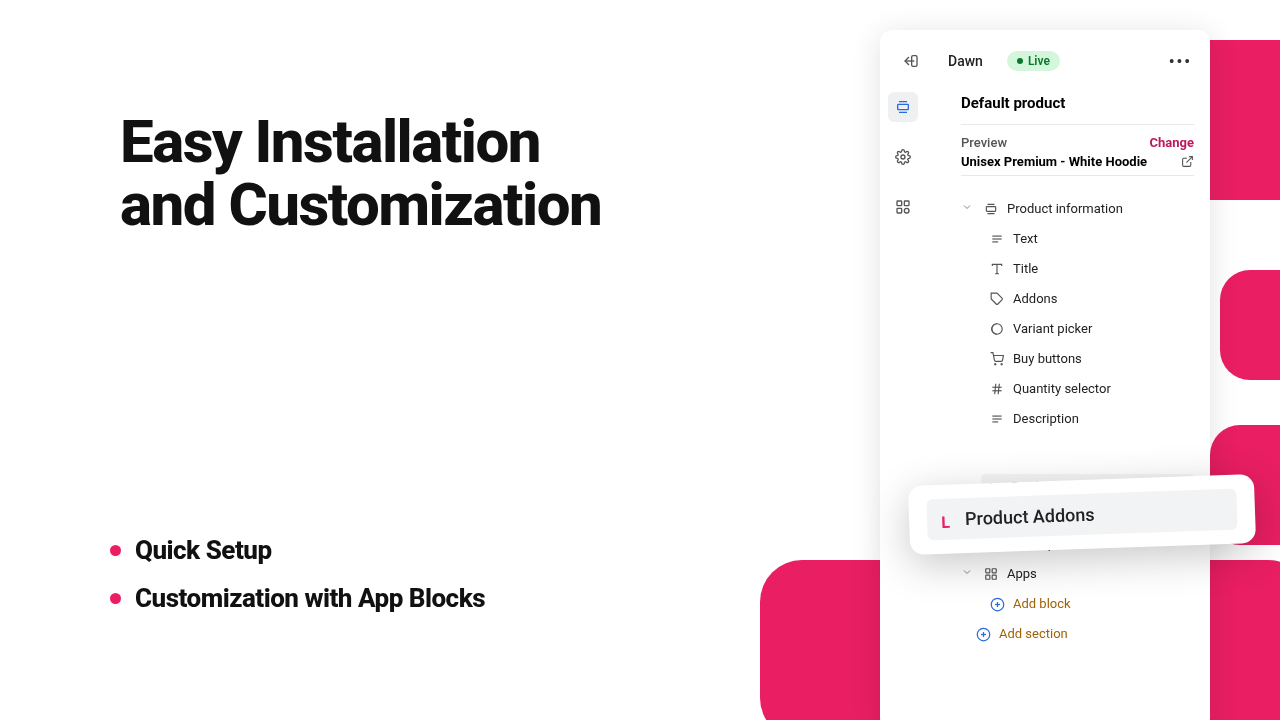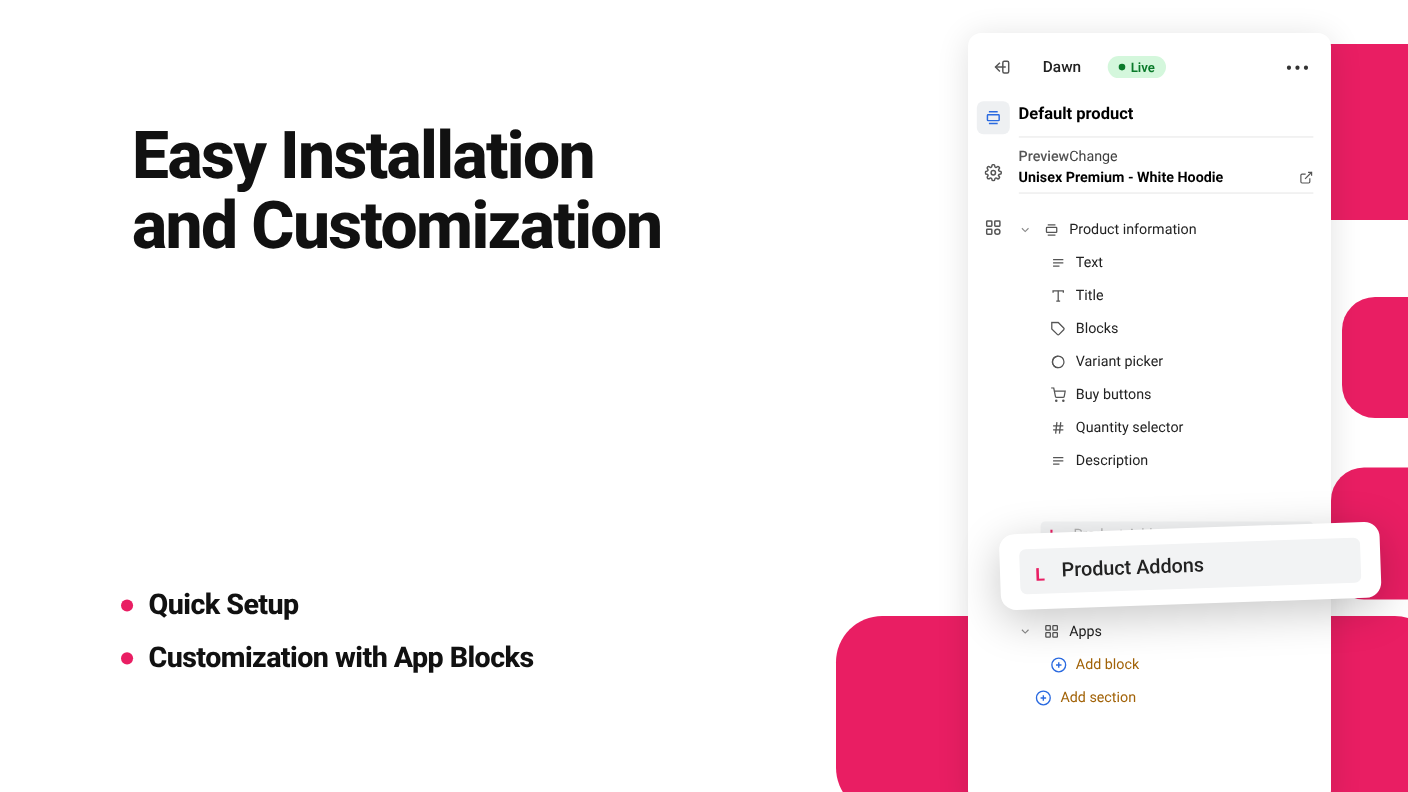--- a/index.html
+++ b/index.html
@@ -91,20 +91,21 @@
   display: inline-flex;
   align-items: center;
   gap: 5px;
 }
 .live-badge::before { content:""; width:6px; height:6px; border-radius:50%; background:#0a7a2a; }
 .more-icon { margin-left: auto; color: #333; letter-spacing: 2px; font-weight: bold;}
 
 .panel-body {
   display: flex;
   height: calc(100% - 40px);
+  gap: 35px;
 }
 .rail {
   width: 46px;
   display: flex;
   flex-direction: column;
   align-items: center;
   gap: 20px;
   padding-top: 4px;
 }
 .rail .railbtn {
@@ -115,30 +116,29 @@
 }
 .rail .railbtn.active { background: #eef0f2; color: #2a6ae0; }
 
 .content {
   flex: 1;
   padding-right: 16px;
   overflow: hidden;
 }
 .title { font-size: 15px; font-weight: 700; margin: 6px 0 12px 0; }
 .divider { height:1px; background:#e8e8e8; margin: 6px 0 10px 0; }
-.preview-row { display:flex; justify-content:flex-start; font-size:13px; margin-bottom: 4px;}
+.preview-row { display:flex; justify-content:space-between; font-size:13px; margin-bottom: 4px;}
 .preview-label { color:#555; font-weight:500;}
-.change { color:#404040; font-weight:400;}
+.change { color:#be185d; font-weight:700;}
 .preview-name { font-size:13px; font-weight:700; display:flex; align-items:center; justify-content:space-between;}
 .ext-icon { color:#555; }
 
 .tree { margin-top: 18px; font-size: 13px; }
 .row {
   display: flex;
-  align-items: center;
   gap: 8px;
   padding: 7px 0;
   color: #222;
 }
 .row.sub { padding-left: 28px; }
 .row.ind1 { padding-left: 0px; }
 .row.link { color:#a16207; font-weight:400; }
 .row-icon { width:16px; height:16px; display:flex; align-items:center; justify-content:center; flex-shrink:0; color:#555;}
 .chev { width:14px; color:#888; }
 .addon-row-small {
@@ -302,21 +302,21 @@
             </span>
           <span>Title</span>
         </div>
         <div class="row sub">
           <span class="row-icon">
               <svg width="14" height="14" viewBox="0 0 24 24" fill="none" stroke="currentColor" stroke-width="2">
                 <path d="M20.59 13.41l-7.17 7.17a2 2 0 0 1-2.83 0L2 12V2h10l8.59 8.59a2 2 0 0 1 0 2.82z"></path>
                 <line x1="7" y1="7" x2="7.01" y2="7"></line>
               </svg>
             </span>
-          <span>Blocks</span>
+          <span>Addons</span>
         </div>
         <div class="row sub">
           <span class="row-icon">
               <svg width="14" height="14" viewBox="0 0 24 24" fill="none" stroke="currentColor" stroke-width="2">
                 <circle cx="12" cy="12" r="9"></circle>
                 <path d="M12 3a9 9 0 0 0 0 18"></path>
               </svg>
             </span>
           <span>Variant picker</span>
         </div>

